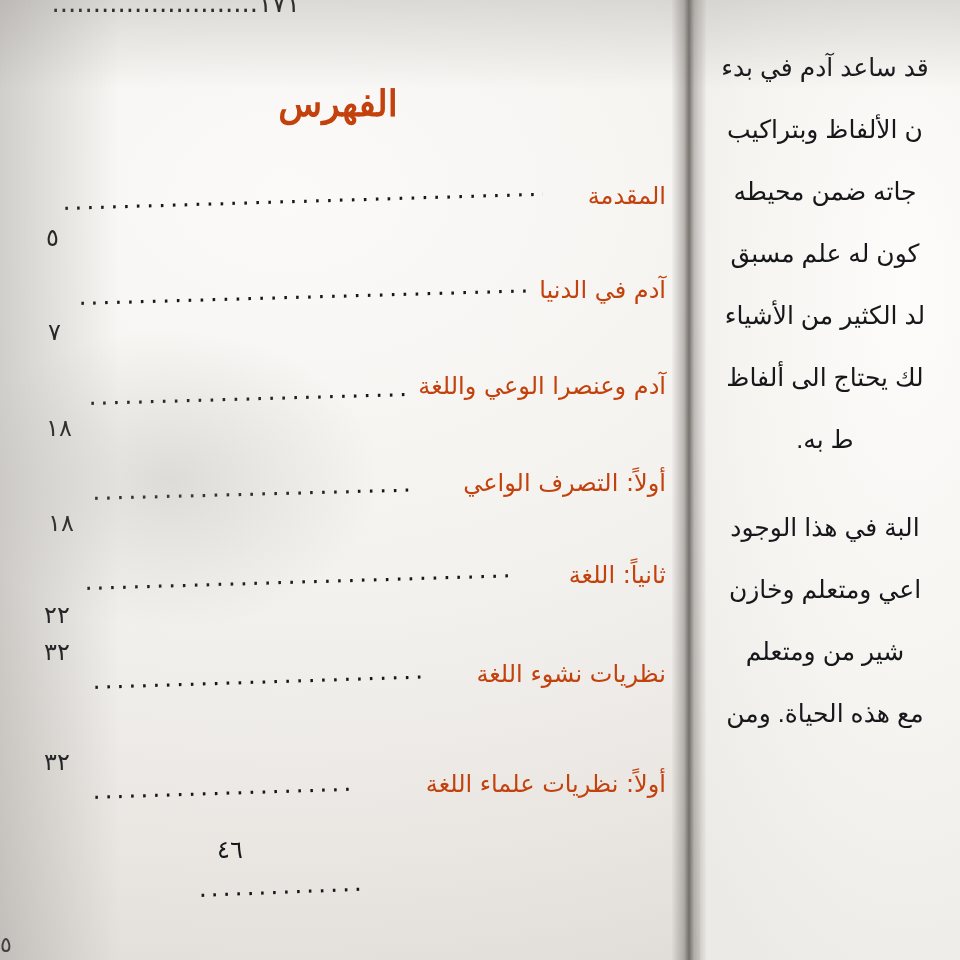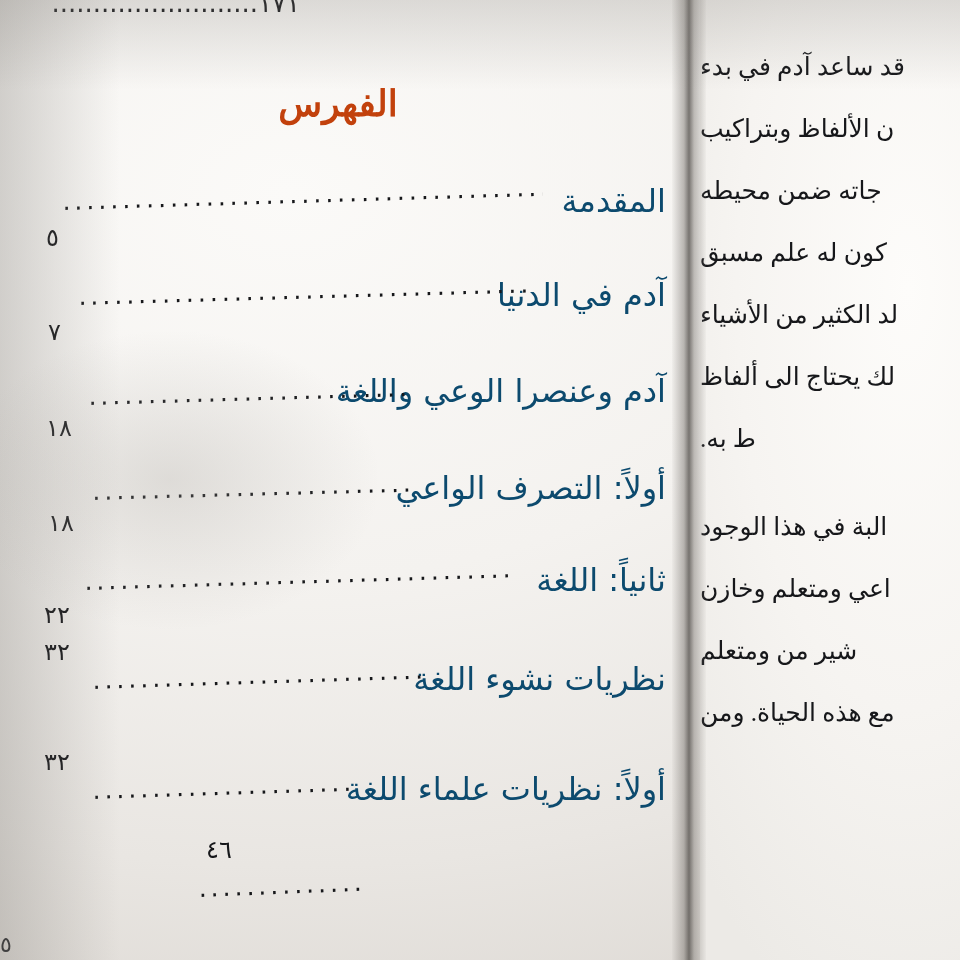--- a/index.html
+++ b/index.html
@@ -69,22 +69,22 @@
     width: 260px;
     height: 960px;
     background: radial-gradient(120% 80% at 80% 30%, #fdfcfa 0%, #f6f4f1 55%, #eceae6 100%);
   }
   .right-col {
     position: absolute;
     top: 36px;
     right: 10px;
     left: 0;
     direction: rtl;
-    text-align: left;
-    font-family: Liberation Serif, serif;
+    text-align: center;
+    font-family: Liberation Sans, sans-serif;
     font-size: 25px;
     line-height: 62px;
     color: #16171a;
     letter-spacing: 0px;
   }
   .right-col .ln {
     white-space: nowrap;
     overflow: hidden;
   }
   .right-col .gap { height: 26px; }
@@ -132,22 +132,22 @@
   .toc-row {
     position: relative;
     height: 97px;
     direction: rtl;
   }
   .toc-label {
     position: absolute;
     top: 0;
     right: 14px;
     font-family: "DejaVu Sans", sans-serif;
-    font-size: 32px;
-    color: #0c4a6e;
+    font-size: 24px;
+    color: #c2410c;
     white-space: nowrap;
   }
   .toc-leader {
     position: absolute;
     font-family: "DejaVu Sans", sans-serif;
     font-size: 25px;
     color: #16171a;
     letter-spacing: 4px;
     white-space: nowrap;
     overflow: hidden;
@@ -246,21 +246,21 @@
       </div>
 
       <div class="toc-row" style="height:92px;">
         <div class="toc-label" style="top:24px; right:10px;margin-left:25px;">أولاً: نظريات علماء اللغة</div>
         <div class="toc-leader" style="top:30px; left:92px; width:262px; transform:rotate(-1.8deg); transform-origin:left top;">........................................</div>
         <div class="toc-page" style="top:2px; left:44px;">٣٢</div>
       </div>
 
       <div class="toc-row" style="height:92px;">
         <div class="toc-leader" style="top:36px; left:198px; width:168px; transform:rotate(-2.2deg); transform-origin:left top;">..............................</div>
-        <div class="toc-page" style="top:-2px; left:206px;">٤٦</div>
+        <div class="toc-page" style="top:-2px; left:217px;">٤٦</div>
       </div>
 
     </div>
 
     <div class="page-edge">٥</div>
   </div>
 
   <div class="shadow-left"></div>
   <div class="shadow-top"></div>
   <div class="soft-blob"></div>

